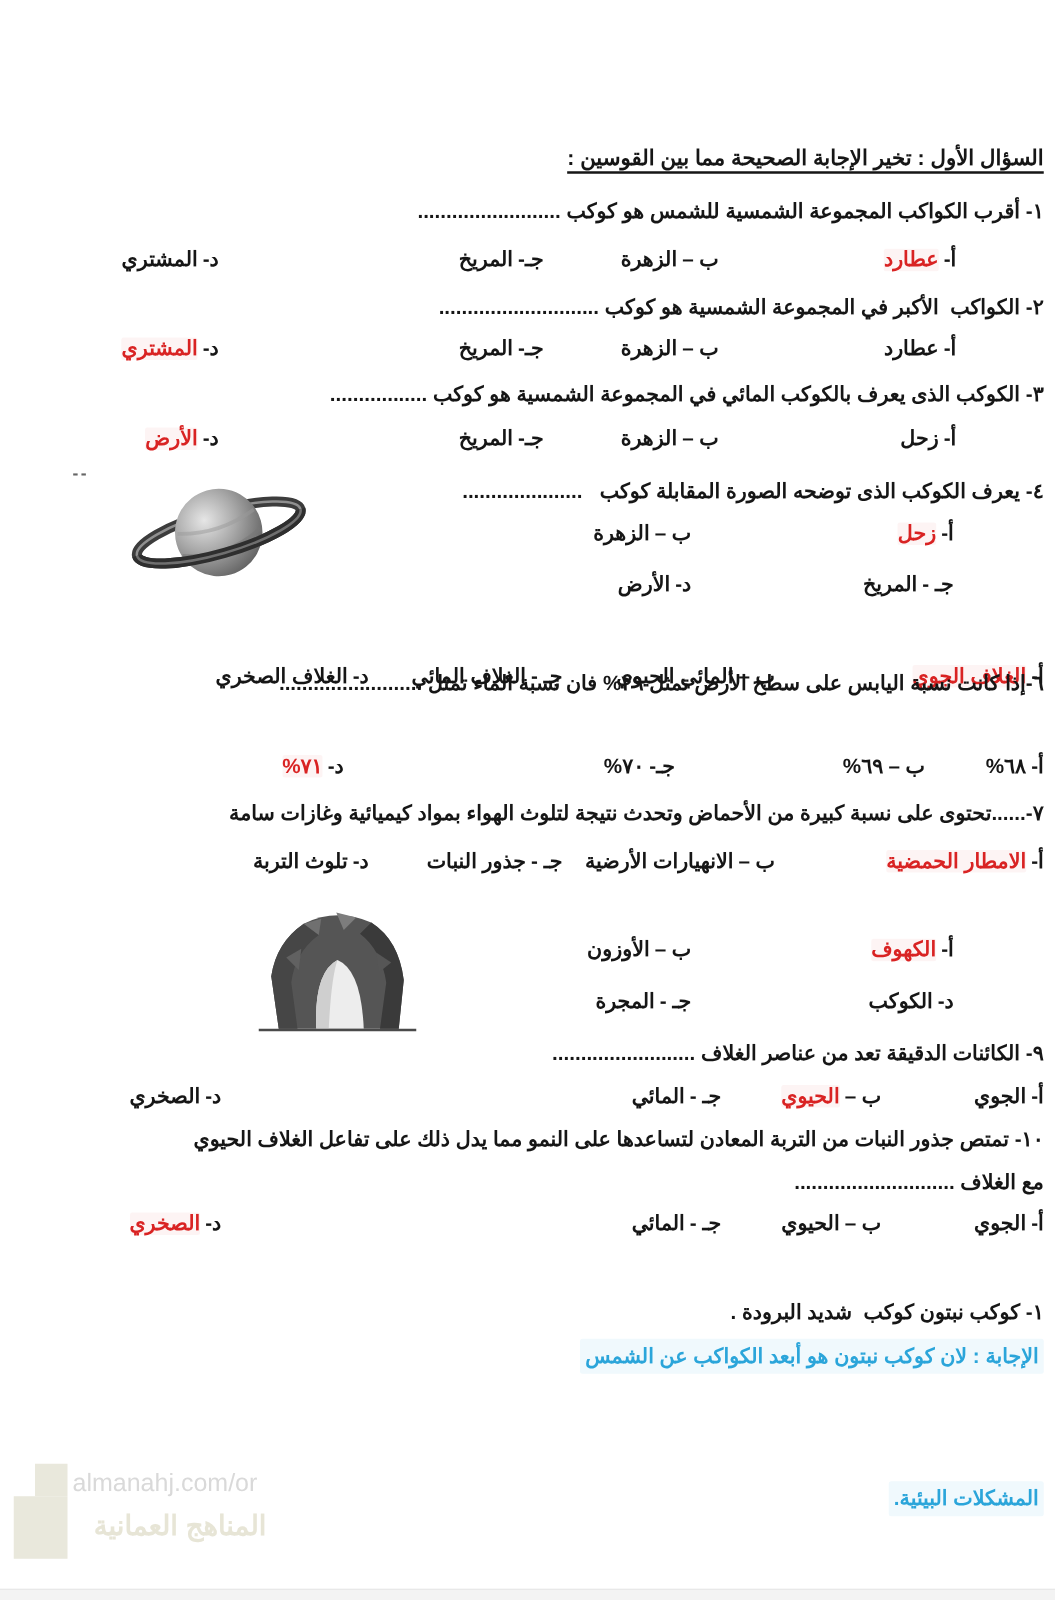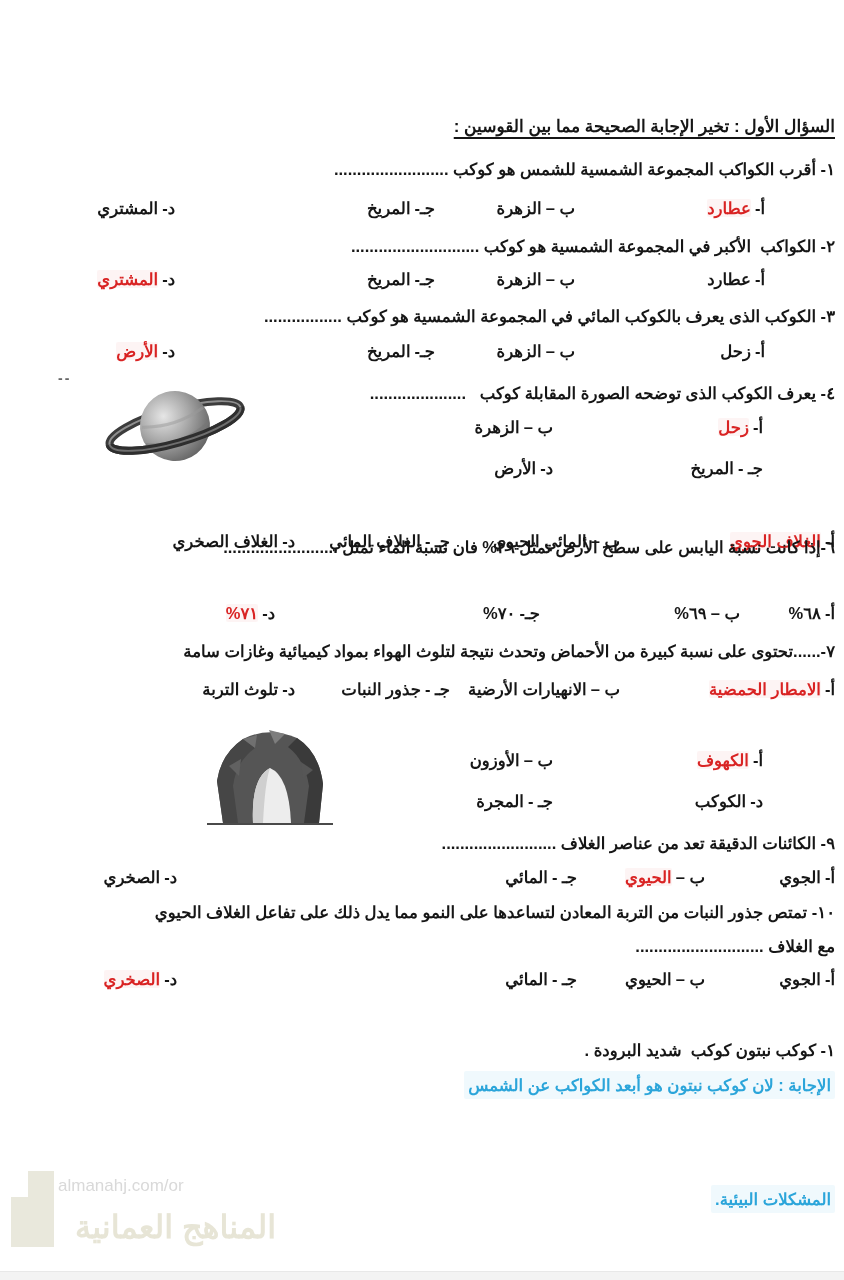--- a/index.html
+++ b/index.html
@@ -53,26 +53,26 @@
     white-space:pre;
   }
   .opt span + span{margin-right:4px;}
   .red{color:#d92323;background:rgba(220,60,60,.06);border-radius:2px;}
   .blue{color:#2ba5da;background:#f0f9fd;border-radius:2px;padding:1px 4px;}
   .img-box{position:absolute;}
   .stray{position:absolute;color:#666;font-size:14px;letter-spacing:2px;}
   .wm-url{
     position:absolute;left:58px;top:1176px;
     direction:ltr;
-    font-size:17px;font-weight:normal;
+    font-size:20px;font-weight:normal;
     color:#d9d9d9;
   }
   .wm-brand{
     position:absolute;left:75px;top:1208px;
-    font-size:32px;
+    font-size:22px;
     color:#e7e5d6;
   }
   .logo-sq{position:absolute;background:#e9e8dc;}
   .logo-a{left:28px;top:1171px;width:26px;height:26px;}
   .logo-b{left:11px;top:1197px;width:43px;height:50px;}
   .bottom-strip{
     position:absolute;left:0;bottom:0;width:844px;height:8px;
     background:#f3f3f3;border-top:1px solid #e8e8e8;
   }
 </style>

